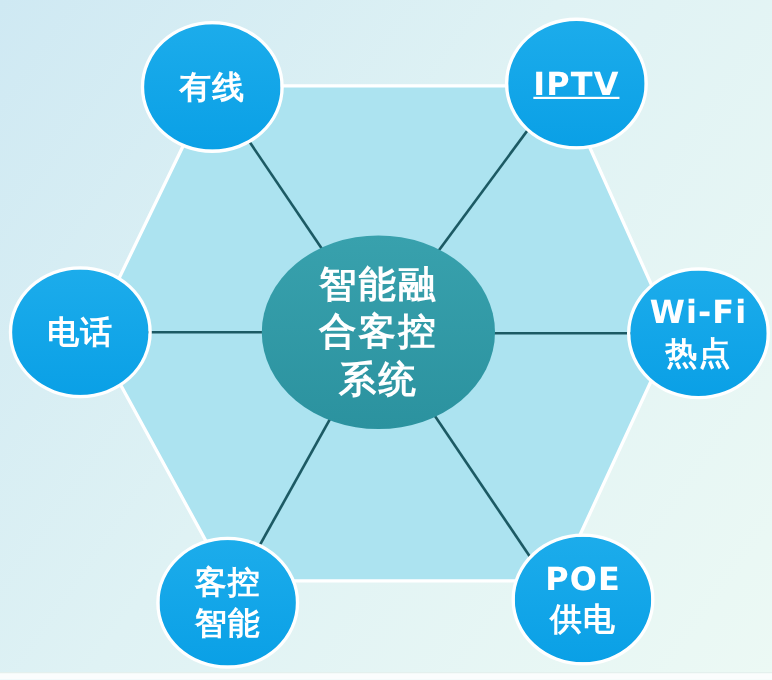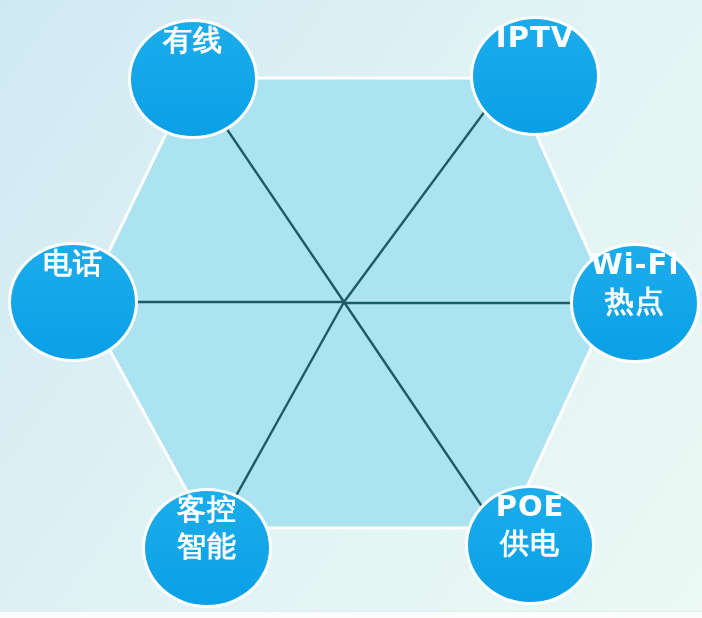--- a/index.html
+++ b/index.html
@@ -37,30 +37,31 @@
     position: absolute;
     width: 130px;
     height: 120px;
     box-sizing: border-box;
     border: 3px solid #ffffff;
     border-radius: 50%;
     background: linear-gradient(180deg, #1caceb 0%, #0aa0e6 100%);
     display: flex;
     flex-direction: column;
     align-items: center;
+    justify-content: center;
     color: #ffffff;
     font-size: 29px;
     font-weight: bold;
     line-height: 37px;
     letter-spacing: 1px;
     text-align: center;
   }
   .node span:empty { display: none; }
   .node-wired   { left: 128px; top: 19px; }
-  .node-iptv    { left: 470px; top: 16px; }
+  .node-iptv    { left: 459px; top: 16px; text-decoration: underline; }
   .node-tel     { left: 8px;   top: 242px; }
   .node-wifi    { left: 570px; top: 243px; }
   .node-smart   { left: 142px; top: 488px; }
   .node-poe     { left: 465px; top: 485px; }
   .center-node {
     position: absolute;
     left: 238px;
     top: 214px;
     width: 212px;
     height: 176px;
@@ -123,16 +124,21 @@
   <div class="node node-smart">
     <span>客控</span>
     <span>智能</span>
   </div>
 
   <div class="node node-poe">
     <span>POE</span>
     <span>供电</span>
   </div>
 
+  <div class="center-node">
+    <span>智能融</span>
+    <span>合客控</span>
+    <span>系统</span>
+  </div>
 
   <div class="bottom-strip"></div>
 
 </div>
 
 </body></html>

